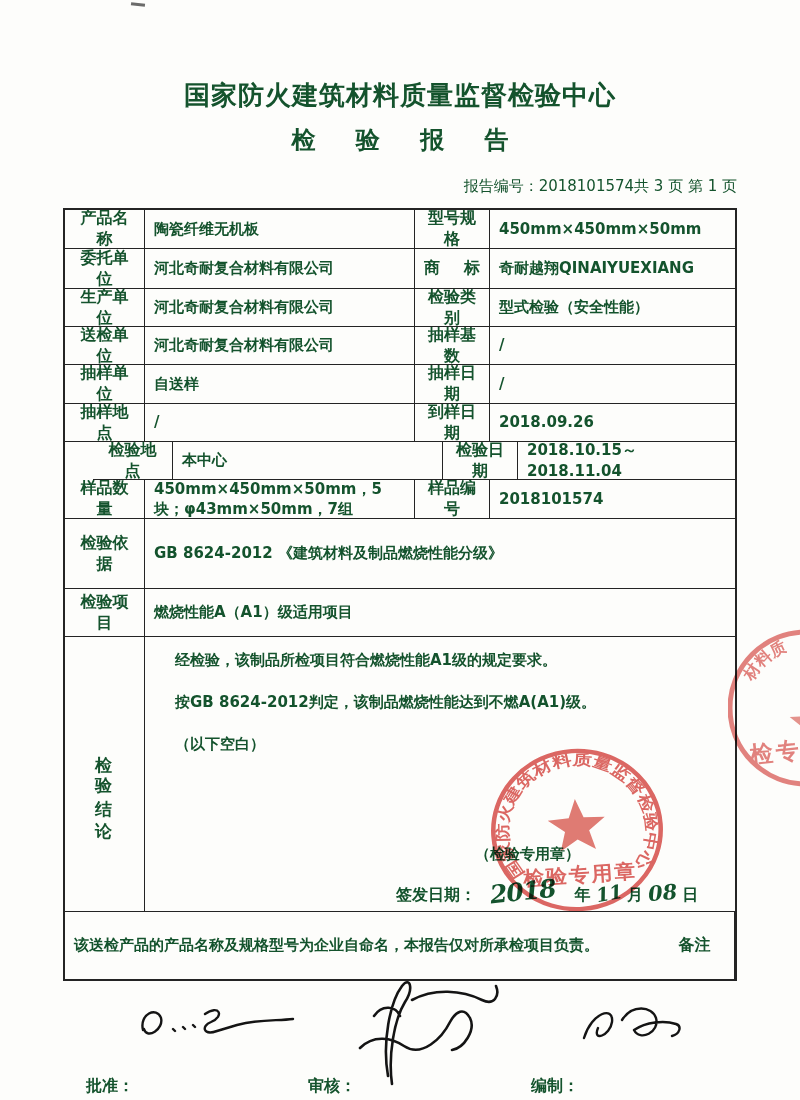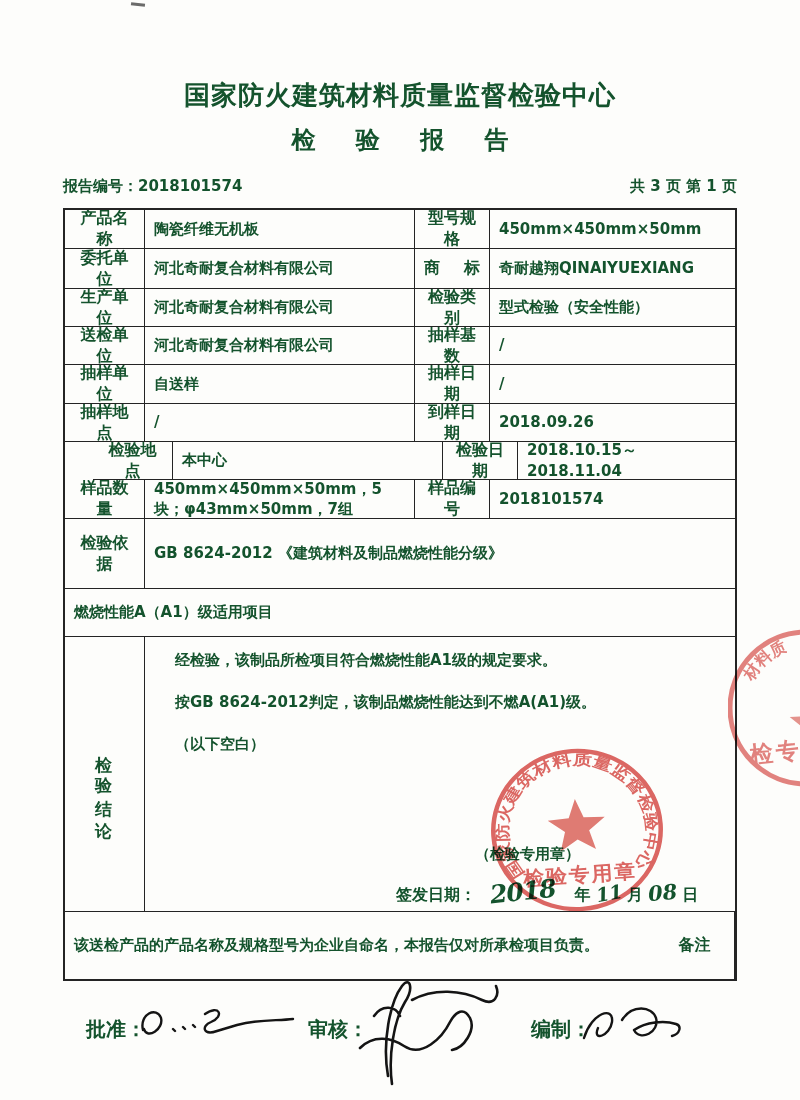--- a/index.html
+++ b/index.html
@@ -10,21 +10,21 @@
     color:#14532d;
   }
   .speck{position:absolute;left:131px;top:3px;width:14px;height:3px;background:#3a3a3a;transform:rotate(6deg);opacity:.75;}
 
   .org-title{position:absolute;top:78px;left:0;width:100%;text-align:center;
     font-size:26px;font-weight:700;letter-spacing:1px;margin:0;}
   .report-title{position:absolute;top:124px;left:0;width:100%;text-align:center;
     font-size:24px;font-weight:700;letter-spacing:16px;text-indent:16px;margin:0;}
 
   .meta-row{position:absolute;top:177px;left:63px;width:674px;display:flex;
-    justify-content:space-between;font-size:15px;font-weight:700;}
+    justify-content:flex-end;font-size:15px;font-weight:400;}
 
   .report-table{position:absolute;left:63px;top:208px;width:674px;
     border:2px solid #242424;box-sizing:border-box;background:transparent;}
   .t-row{display:flex;border-bottom:1.5px solid #242424;box-sizing:border-box;}
   .t-row.last{border-bottom:none;}
   .cell{box-sizing:border-box;border-right:1.5px solid #242424;overflow:hidden;}
   .cell.cl{border-right:none;}
   .c1{flex:0 0 80px;}
   .c2{flex:0 0 270px;}
   .c3{flex:0 0 75px;}
@@ -51,21 +51,21 @@
   .hy{font-size:25px;transform:rotate(-6deg);letter-spacing:-1px;margin-right:16px;}
   .hm{font-size:19px;transform:rotate(-10deg);margin:0 2px;}
   .hd{font-size:21px;transform:rotate(-5deg);margin:0 2px;}
   .dchar{margin:0 3px;font-size:16px;}
 
   .stamp{position:absolute;left:486px;top:744px;z-index:5;opacity:.88;
     mix-blend-mode:multiply;transform:rotate(-4deg);pointer-events:none;}
   .edge-stamp{position:absolute;left:728px;top:628px;z-index:5;opacity:.72;
     mix-blend-mode:multiply;pointer-events:none;}
 
-  .footer-label{position:absolute;font-size:20px;font-weight:600;top:1016px;}
+  .footer-label{position:absolute;font-size:16px;font-weight:600;top:1076px;}
   .sig{position:absolute;pointer-events:none;}
 </style>
 </head>
 <body>
 
 <div class="page">
   <div class="speck"></div>
 
   <h1 class="org-title">国家防火建筑材料质量监督检验中心</h1>
   <h2 class="report-title">检 验 报 告</h2>
@@ -129,20 +129,21 @@
           <div class="cell c4 cl value">2018101574</div>
         </div>
       </div>
 
     <div class="t-row h70">
       <div class="cell c1 label">检验依据</div>
       <div class="cell c4 cl value">GB 8624-2012 《建筑材料及制品燃烧性能分级》</div>
     </div>
 
     <div class="t-row h48">
+      <div class="cell c1 label">检验项目</div>
       <div class="cell c4 cl value">燃烧性能A（A1）级适用项目</div>
     </div>
 
     <div class="t-row h275">
       <div class="cell c1 v-label">检验结论</div>
       <div class="cell c4 cl conclusion-cell">
         <div class="conclusion-lines">
           <p>经检验，该制品所检项目符合燃烧性能A1级的规定要求。</p>
           <p>按GB 8624-2012判定，该制品燃烧性能达到不燃A(A1)级。</p>
           <p>（以下空白）</p>

